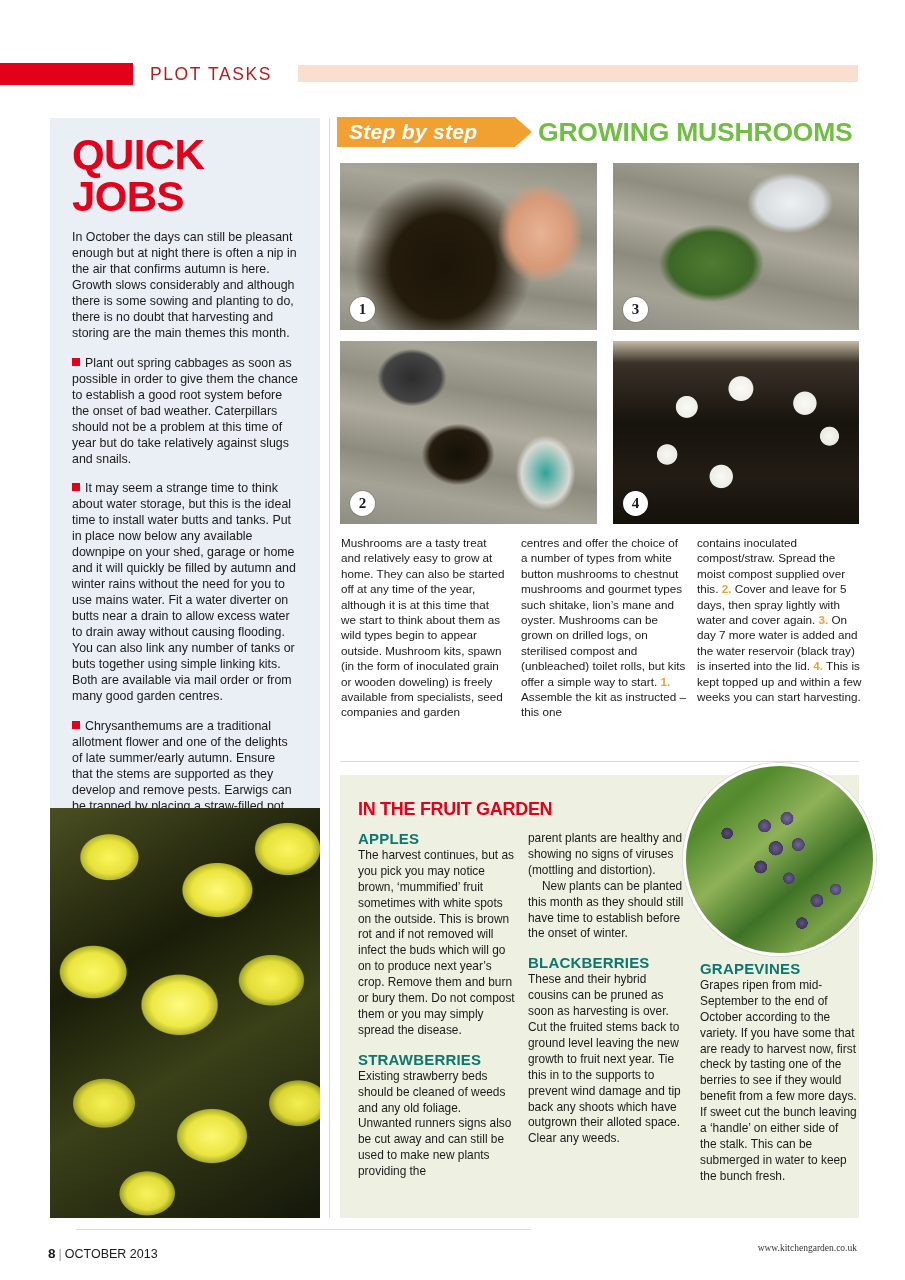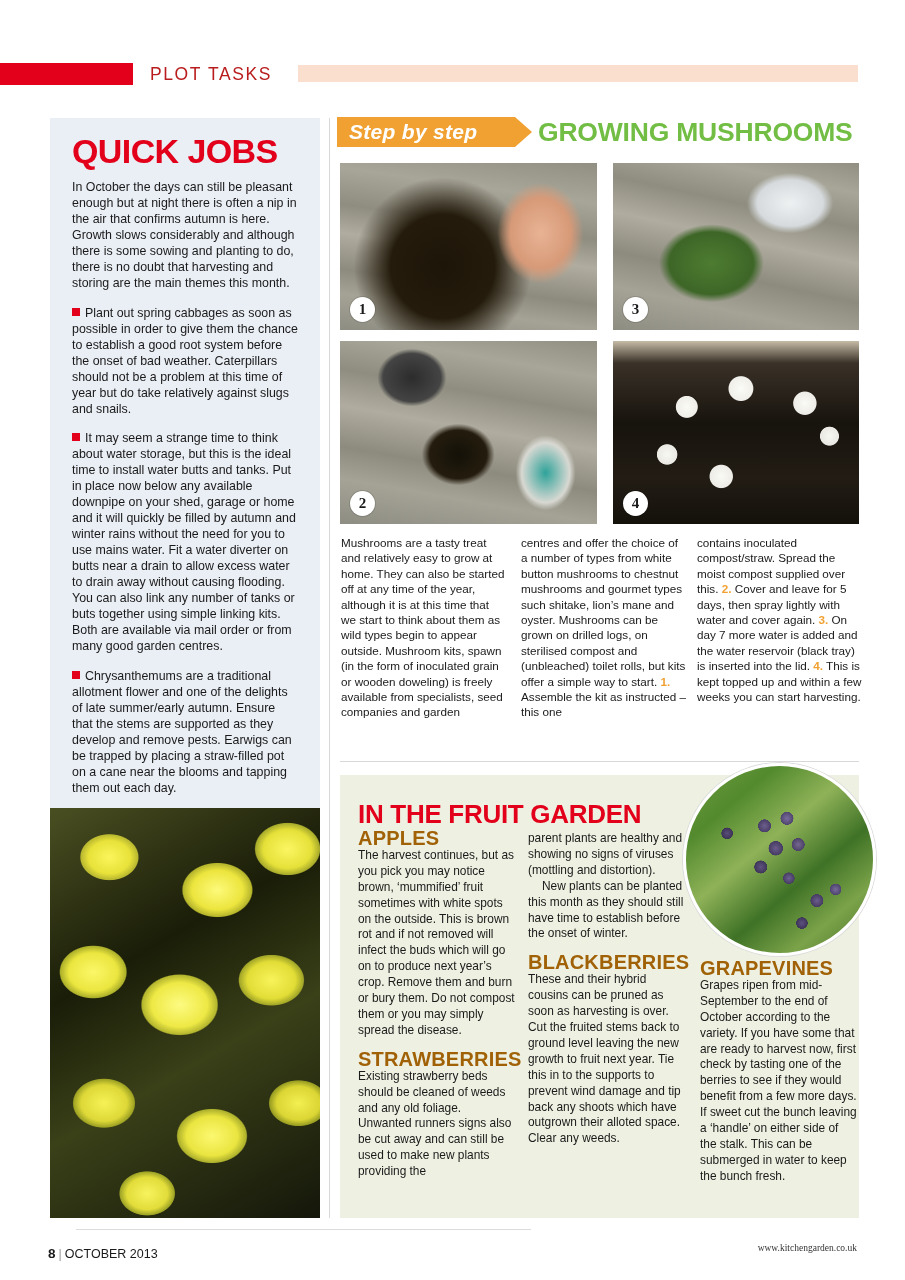--- a/index.html
+++ b/index.html
@@ -21,21 +21,21 @@
   }
   .runhead-bar { position:absolute; left:298px; top:2px; right:47px; height:17px; background:#fadfcf; }
 
   
   .quickjobs {
     position:absolute; left:50px; top:118px; width:270px; height:690px;
     background:#eaeef5;
     padding:16px 22px 0 22px;
   }
   .qj-title {
-    color:#e2001a; font-size:34px; font-weight:bold; letter-spacing:-0.6px;
+    color:#e2001a; font-size:42px; font-weight:bold; letter-spacing:-0.6px;
     line-height:1.0; margin-bottom:11px;
   }
   .qj-p {
     font-size:12.4px; line-height:16.0px; color:#1a1a1a; margin-bottom:13.5px;
     text-align:left;
   }
   .bullet {
     display:inline-block; width:8px; height:8px; background:#e2001a;
     margin-right:5px; vertical-align:1px;
   }
@@ -125,27 +125,27 @@
   .vrule { position:absolute; left:329px; top:118px; width:1px; height:1100px; background:#d8d8d8; }
   .hrule { position:absolute; left:340px; top:761px; width:519px; height:1px; background:#d8d8d8; }
 
   
   .fruit {
     position:absolute; left:340px; top:775px; width:519px; height:443px;
     background:#eef1e2;
   }
   .fruit-title {
     position:absolute; left:18px; top:24px;
-    color:#e2001a; font-size:26px; font-weight:bold; letter-spacing:-0.3px;
+    color:#e2001a; font-size:18px; font-weight:bold; letter-spacing:-0.3px;
   }
   .fcol { position:absolute; width:158px; font-size:11.9px; line-height:15.9px; color:#1a1a1a; }
   .fcol.f1 { left:358px; top:831px; }
   .fcol.f2 { left:528px; top:831px; }
   .fcol.f3 { left:700px; top:961px; }
-  .fsub { color:#a16207; font-size:20px; font-weight:bold; letter-spacing:0.2px; margin-bottom:1px; }
+  .fsub { color:#0f766e; font-size:15px; font-weight:bold; letter-spacing:0.2px; margin-bottom:1px; }
   .fsub.sp { margin-top:13px; }
   .indent { text-indent:14px; }
 
   .grapes {
     position:absolute; left:683px; top:763px; width:193px; height:193px;
     border-radius:50%; border:3px solid #ffffff; overflow:hidden;
     background:
       radial-gradient(circle 9px at 42% 32%, #6d5f8e 0%, #4a3f68 70%, rgba(0,0,0,0) 74%),
       radial-gradient(circle 9px at 54% 28%, #7a6c9c 0%, #51466f 70%, rgba(0,0,0,0) 74%),
       radial-gradient(circle 10px at 48% 44%, #6a5c8b 0%, #463c62 70%, rgba(0,0,0,0) 74%),

